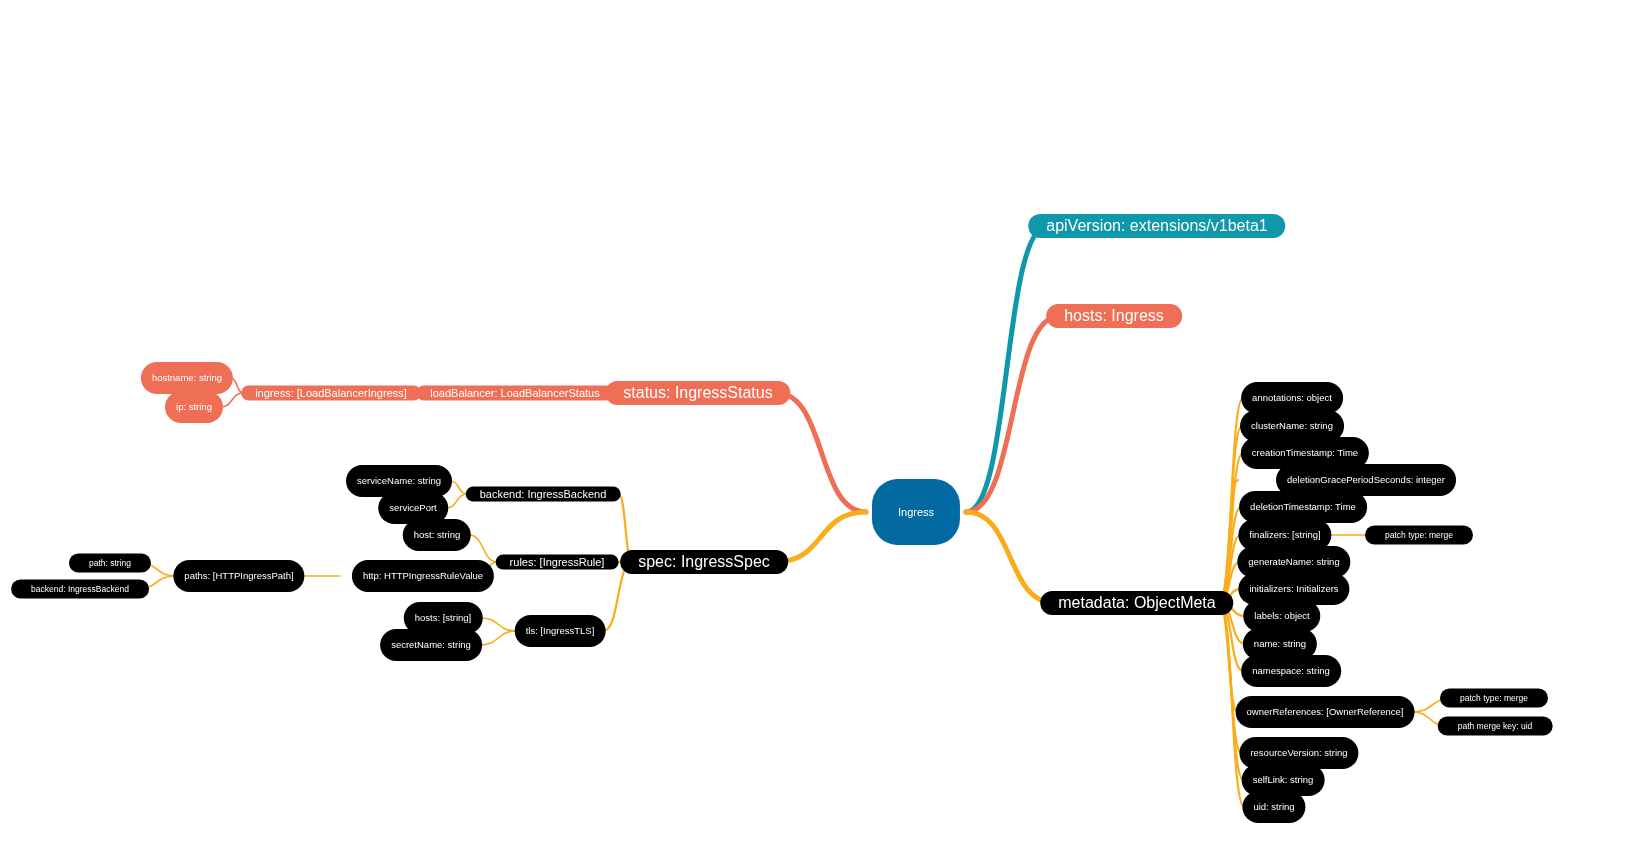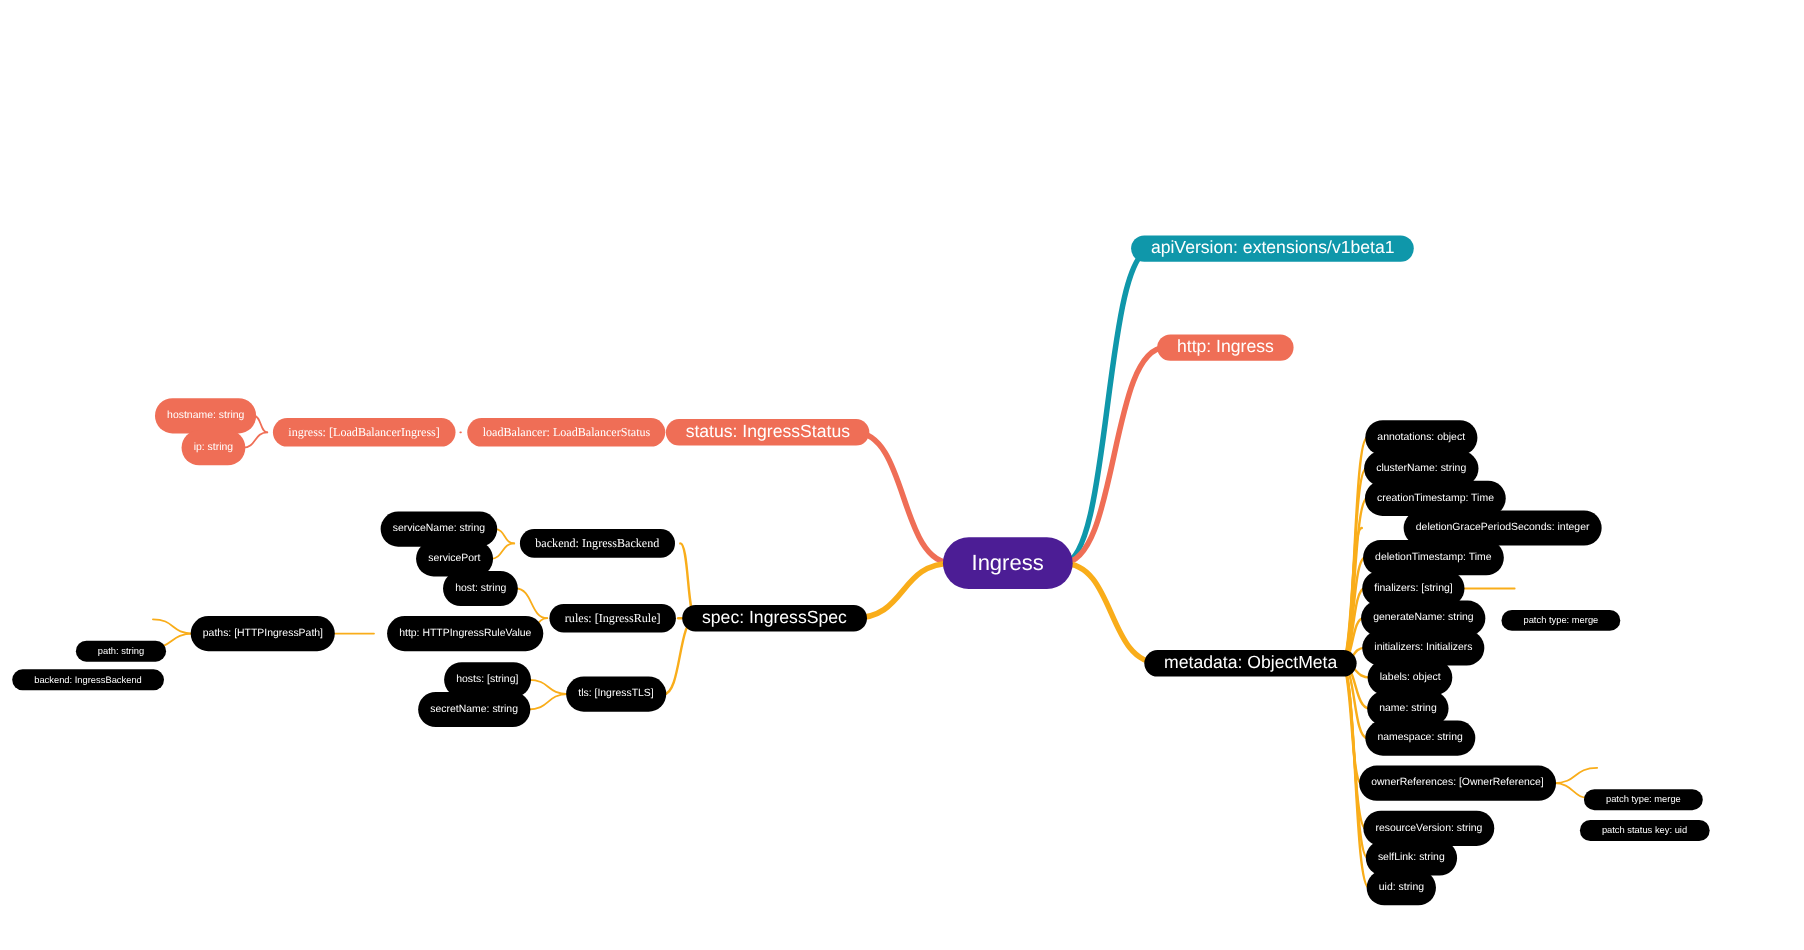--- a/index.html
+++ b/index.html
@@ -27,30 +27,30 @@
   .node.title-node {
     background: #ffffff;
     border: 2px solid #f08a8f;
     color: #f08a8f;
     border-radius: 10px;
     font-size: 19px;
     padding: 0 22px;
     height: 40px;
   }
   .node.root {
-    background: #4c1d95;
-    font-size: 20px;
-    height: 47px;
+    background: #0369a1;
+    font-size: 11px;
+    height: 66px;
     padding: 0 26px;
     border-radius: 26px;
   }
   .node.lvl1 { font-size: 16px; height: 24px; padding: 0 18px; }
-  .node.lvl2 { font-size: 11px; height: 26px; padding: 0 14px; font-family: Liberation Serif, serif; }
+  .node.lvl2 { font-size: 11px; height: 15px; padding: 0 14px; }
   .node.lvl3 { font-size: 9.5px; height: 21px; padding: 16px 11px; }
-  .node.lvl4 { font-size: 8.5px; height: 19px; padding: 0 20px; margin-top: 29px; }
+  .node.lvl4 { font-size: 8.5px; height: 19px; padding: 0 20px; }
 
   .c-teal   { background: #0f97aa; }
   .c-red    { background: #ef6e56; }
   .c-orange { background: #000000; }
 </style>
 </head>
 <body>
 
 <div id="canvas">
 
@@ -99,21 +99,21 @@
   </svg>
 
 
   <div class="node root" id="root-node" style="left: 916px; top: 512px;">Ingress</div>
 
   <div id="node-layer">
       <div class="node lvl1 c-teal" style="left: 1157px; top: 226px;">
         <span>apiVersion: extensions/v1beta1</span>
       </div>
       <div class="node lvl1 c-red" style="left: 1114px; top: 316px;">
-        <span>http: Ingress</span>
+        <span>hosts: Ingress</span>
       </div>
       <div class="node lvl1 c-red" style="left: 698px; top: 393px;">
         <span>status: IngressStatus</span>
       </div>
       <div class="node lvl2 c-red" style="left: 515px; top: 393px;">
         <span>loadBalancer: LoadBalancerStatus</span>
       </div>
       <div class="node lvl2 c-red" style="left: 331px; top: 393px;">
         <span>ingress: [LoadBalancerIngress]</span>
       </div>
@@ -201,21 +201,21 @@
       <div class="node lvl3 c-orange" style="left: 1291px; top: 671px;">
         <span>namespace: string</span>
       </div>
       <div class="node lvl3 c-orange" style="left: 1325px; top: 712px;">
         <span>ownerReferences: [OwnerReference]</span>
       </div>
       <div class="node lvl4 c-orange" style="left: 1494px; top: 698px;">
         <span>patch type: merge</span>
       </div>
       <div class="node lvl4 c-orange" style="left: 1495px; top: 726px;">
-        <span>patch status key: uid</span>
+        <span>path merge key: uid</span>
       </div>
       <div class="node lvl3 c-orange" style="left: 1299px; top: 753px; align-items: center;">
         <span>resourceVersion: string</span>
       </div>
       <div class="node lvl3 c-orange" style="left: 1283px; top: 780px;">
         <span>selfLink: string</span>
       </div>
       <div class="node lvl3 c-orange" style="left: 1274px; top: 807px;">
         <span>uid: string</span>
       </div>

